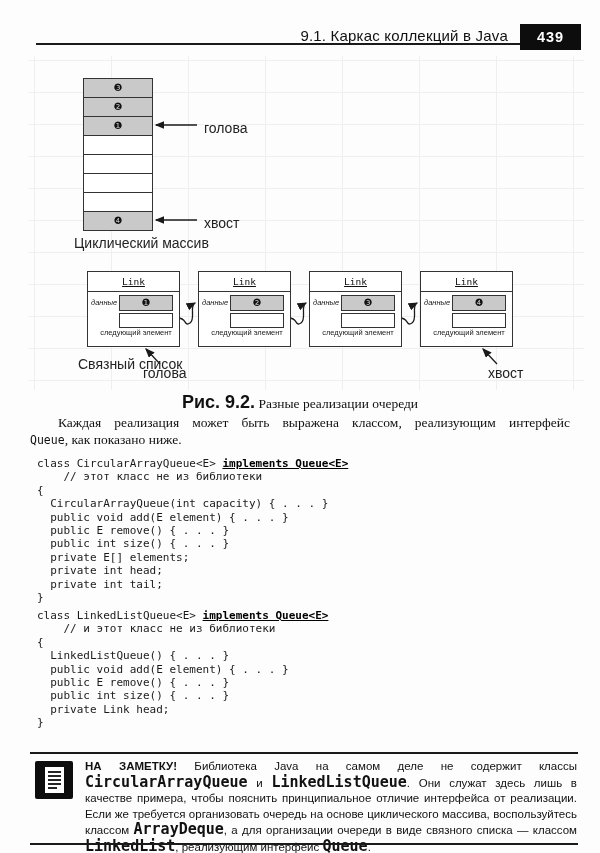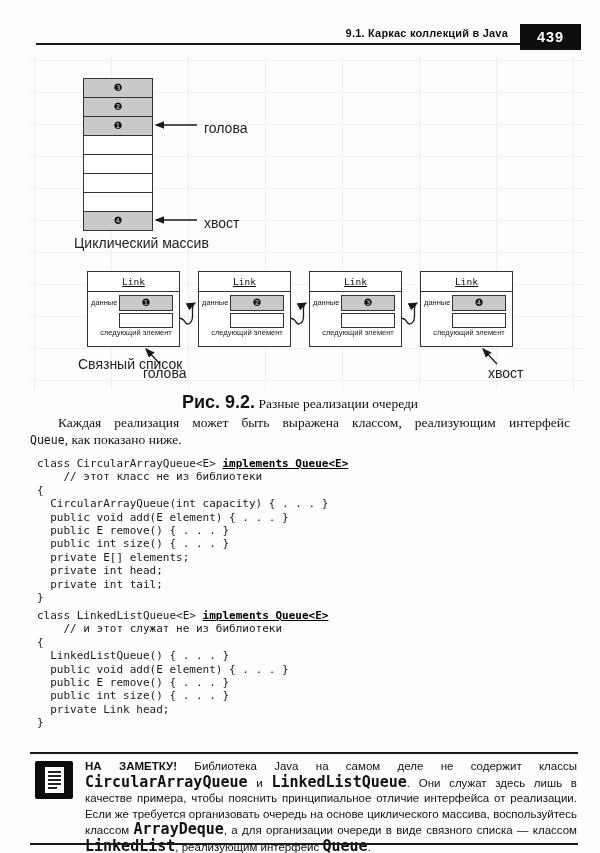--- a/index.html
+++ b/index.html
@@ -1,21 +1,21 @@
 <!DOCTYPE html>
 <html><head>
 <meta charset="utf-8">
 <style>
   html,body{margin:0;padding:0;background:#e9e9e9;}
   .page{position:relative;width:600px;height:853px;background:#fdfdfd;margin:0 auto;
         font-family:"Liberation Sans",sans-serif;color:#111;overflow:hidden;}
 
   
   .h-rule{position:absolute;left:36px;top:43px;width:545px;height:2px;background:#1a1a1a;}
-  .h-title{position:absolute;right:92px;top:27px;font-weight:bold;font-size:11px;letter-spacing:.2px;}
+  .h-title{position:absolute;right:92px;top:27px;font-weight:normal;font-size:15px;letter-spacing:.2px;}
   .h-page{position:absolute;left:520px;top:24px;width:61px;height:26px;background:#0d0d0d;color:#fff;
           font-weight:bold;font-size:14.5px;display:flex;align-items:center;justify-content:center;letter-spacing:1px;text-align:center;}
 
   
   .figure{position:absolute;left:28px;top:56px;width:556px;height:334px;
           background-image:linear-gradient(#efefef 1px,transparent 1px),
                            linear-gradient(90deg,#efefef 1px,transparent 1px);
           background-size:77px 32px;background-position:6px 4px;}
   .figure svg.arrows{position:absolute;left:0;top:0;width:556px;height:334px;}
   .lbl{position:absolute;font-size:14px;color:#222;white-space:nowrap;}
@@ -26,21 +26,21 @@
   .cell:last-child{border-bottom:none;}
   .cell.filled{background:#c9c9c9;}
   .cd{font-family:"DejaVu Sans",sans-serif;font-size:10px;line-height:10px;color:#111;}
 
   
   .node{position:absolute;top:215px;width:91px;height:74px;border:1px solid #333;background:#fff;}
   .n0{left:59px;}.n1{left:170px;}.n2{left:281px;}.n3{left:392px;}
   .nt{position:absolute;left:0;top:0;width:100%;height:19px;border-bottom:1px solid #333;
       font-family:"DejaVu Sans Mono",monospace;font-size:9.5px;display:flex;align-items:center;justify-content:center;
       text-decoration:underline;}
-  .dl{position:absolute;left:3px;top:26px;font-size:7.5px;color:#222;}
+  .dl{position:absolute;left:3px;top:26px;font-size:7.5px;color:#222;font-style:italic;}
   .db{position:absolute;left:31px;top:23px;width:52px;height:14px;background:#c9c9c9;border:1px solid #333;
       display:flex;align-items:center;justify-content:center;}
   .nb2{position:absolute;left:31px;top:41px;width:52px;height:13px;background:#fff;border:1px solid #333;}
   .nl{position:absolute;left:10px;top:57px;width:76px;font-size:7.5px;line-height:8.5px;text-align:center;color:#222;}
 
   
   .caption{position:absolute;left:0;top:392px;width:600px;text-align:center;
            font-family:"Liberation Serif",serif;font-size:13.5px;}
   .caption b{font-family:"Liberation Sans",sans-serif;font-size:18px;}
   .para{position:absolute;left:30px;top:415px;width:540px;font-family:"Liberation Serif",serif;
@@ -177,21 +177,21 @@
     <div class="cl">  public E remove() { . . . }</div>
     <div class="cl">  public int size() { . . . }</div>
     <div class="cl">  private E[] elements;</div>
     <div class="cl">  private int head;</div>
     <div class="cl">  private int tail;</div>
     <div class="cl">}</div>
   </div>
 
   <div class="code cb2">
     <div class="cl"><span>class LinkedListQueue&lt;E&gt; </span><b>implements Queue&lt;E&gt;</b></div>
-    <div class="cl">    // и этот служат не из библиотеки</div>
+    <div class="cl">    // и этот класс не из библиотеки</div>
     <div class="cl">{</div>
     <div class="cl">  LinkedListQueue() { . . . }</div>
     <div class="cl">  public void add(E element) { . . . }</div>
     <div class="cl">  public E remove() { . . . }</div>
     <div class="cl">  public int size() { . . . }</div>
     <div class="cl">  private Link head;</div>
     <div class="cl">}</div>
   </div>
 
   <div class="note-rule nr-top"></div>

